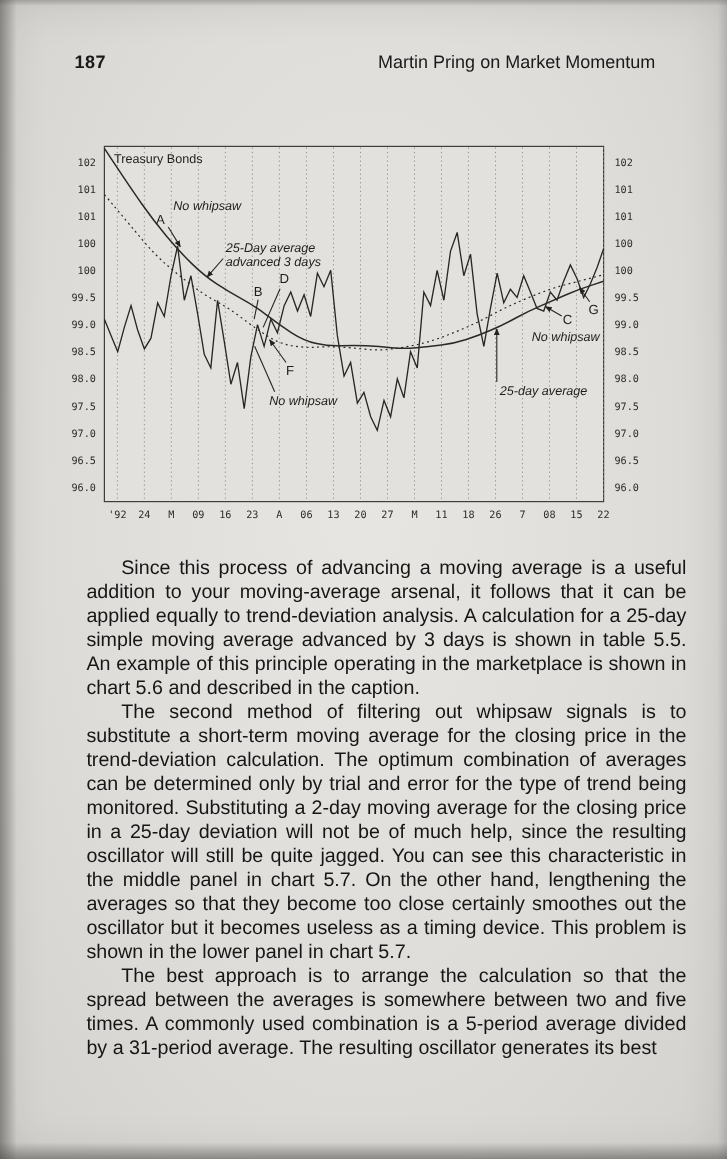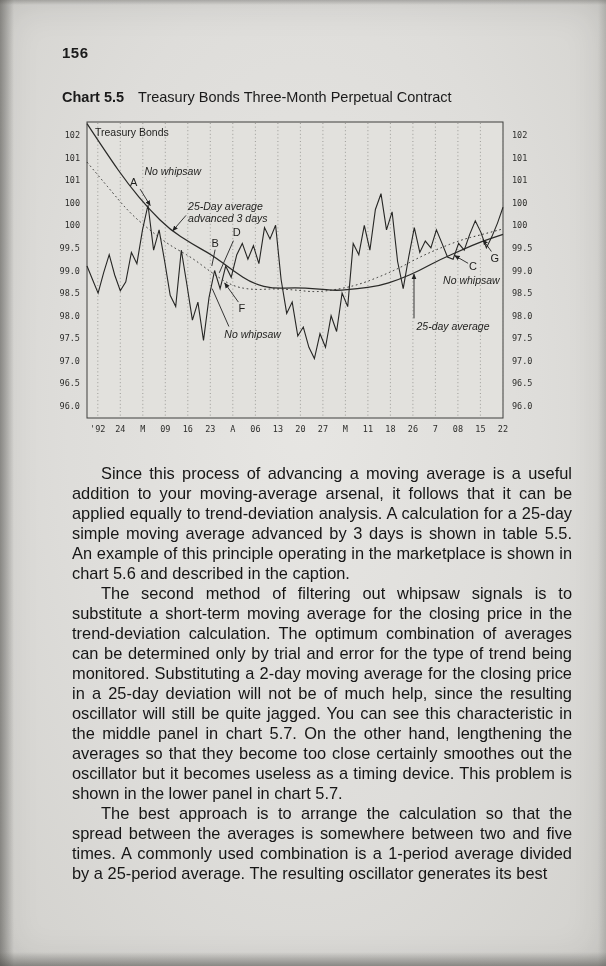--- a/index.html
+++ b/index.html
@@ -40,26 +40,24 @@
 </head>
 <body>
 
 <div class="page">
   <div class="edge-top"></div>
   <div class="edge-left"></div>
   <div class="edge-right"></div>
   <div class="edge-bottom"></div>
 
   <div class="header">
-    <span class="page-number">156</span>
+    <span class="page-number">187</span>
+    <span class="running-head">Martin Pring on Market Momentum</span>
   </div>
 
-  <div class="caption">
-    <span class="caption-label">Chart 5.5</span><span class="caption-text">Treasury Bonds Three-Month Perpetual Contract</span>
-  </div>
 
   <div class="figure">
     <svg id="chart-svg" width="495" height="332" viewBox="0 0 495 332">
         <defs>
           <marker id="arw" markerWidth="7" markerHeight="7" refX="5" refY="3" orient="auto" markerUnits="userSpaceOnUse">
             <path d="M0,0.6 L5.6,3 L0,5.4 Z" fill="#222"></path>
           </marker>
         </defs>
         <rect x="32" y="8" width="416" height="296" fill="#e2e1dd" stroke="#3e3e3c" stroke-width="1"></rect>
         <g>
@@ -158,15 +156,15 @@
           <text x="388.1" y="170.3" text-anchor="start" fill="#1e1e1c" font-family="&quot;Liberation Sans&quot;, sans-serif" font-size="10.5" font-style="italic">No whipsaw</text>
           <text x="418" y="156" text-anchor="middle" fill="#1e1e1c" font-family="&quot;Liberation Sans&quot;, sans-serif" font-size="11">C</text>
           <text x="439.7" y="147.9" text-anchor="middle" fill="#1e1e1c" font-family="&quot;Liberation Sans&quot;, sans-serif" font-size="11">G</text>
         </g>
       </svg>
   </div>
 
   <div class="body-text">
     <p>Since this process of advancing a moving average is a useful addition to your moving-average arsenal, it follows that it can be applied equally to trend-deviation analysis. A calculation for a 25-day simple moving average advanced by 3 days is shown in table 5.5. An example of this principle operating in the marketplace is shown in chart 5.6 and described in the caption.</p>
     <p>The second method of filtering out whipsaw signals is to substitute a short-term moving average for the closing price in the trend-deviation calculation. The optimum combination of averages can be determined only by trial and error for the type of trend being monitored. Substituting a 2-day moving average for the closing price in a 25-day deviation will not be of much help, since the resulting oscillator will still be quite jagged. You can see this characteristic in the middle panel in chart 5.7. On the other hand, lengthening the averages so that they become too close certainly smoothes out the oscillator but it becomes useless as a timing device. This problem is shown in the lower panel in chart 5.7.</p>
-    <p>The best approach is to arrange the calculation so that the spread between the averages is somewhere between two and five times. A commonly used combination is a 1-period average divided by a 25-period average. The resulting oscillator generates its best</p>
+    <p>The best approach is to arrange the calculation so that the spread between the averages is somewhere between two and five times. A commonly used combination is a 5-period average divided by a 31-period average. The resulting oscillator generates its best</p>
   </div>
 </div>
 
 </body></html>

